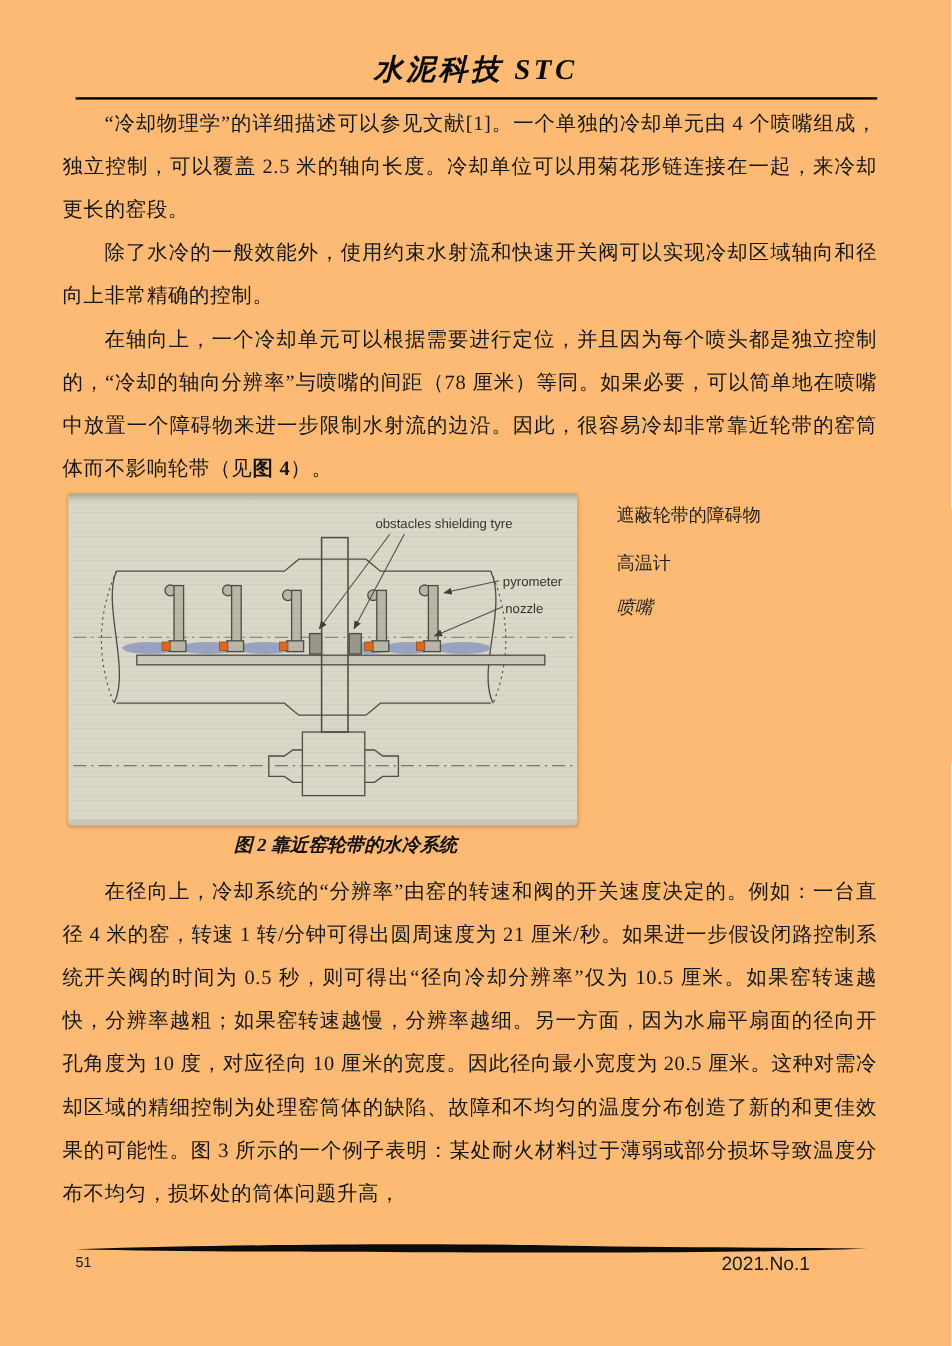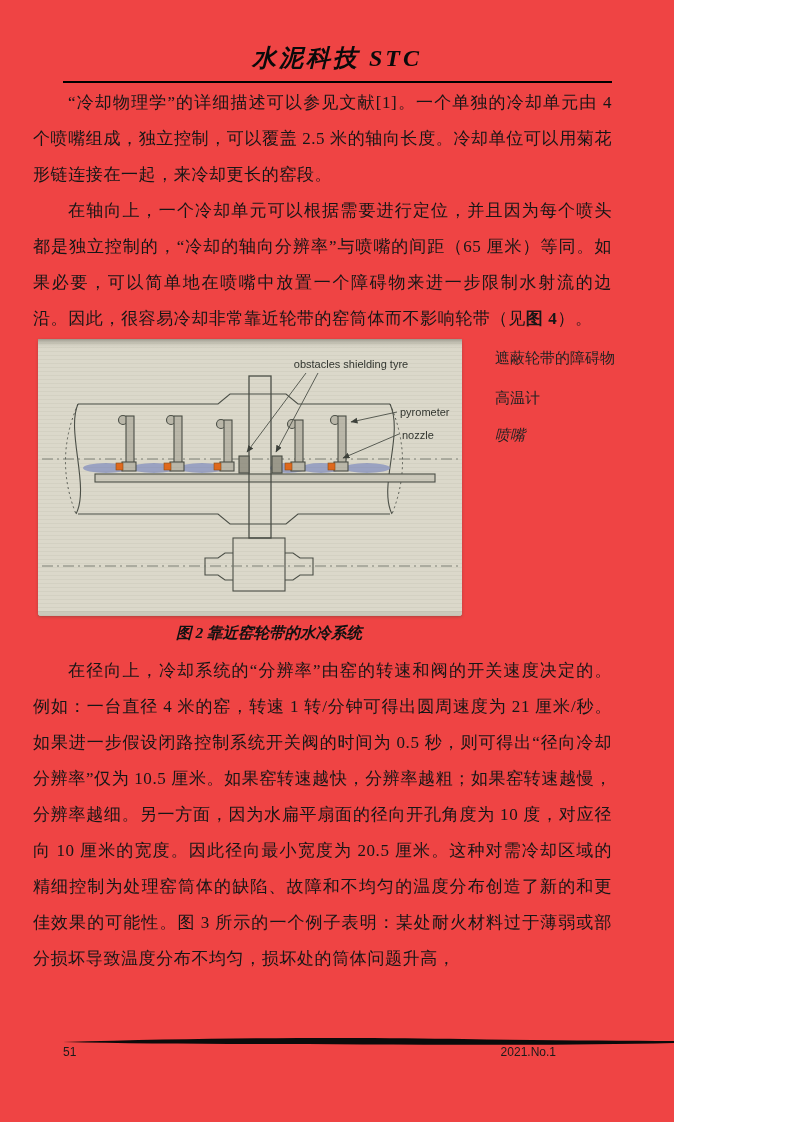--- a/index.html
+++ b/index.html
@@ -1,30 +1,30 @@
 <!DOCTYPE html>
 <html><head>
 <meta charset="utf-8">
 <style>
   html,body { margin:0; padding:0; background:#ffffff; }
   .page {
-    position:relative; width:674px; height:1122px; background:#ef4444;
+    position:relative; width:793px; height:1122px; background:#fdba74;
     font-family:"Liberation Serif","DejaVu Serif",serif; color:#141414;
     overflow:hidden;
   }
   .header-title {
     padding-top:42px; text-align:center;
     font-size:24px; font-weight:bold; font-style:italic;
     letter-spacing:3px; color:#0a0a0a;
   }
   .header-rule {
     margin:7px 62px 0 63px; height:0;
     border-top:2.5px solid #000;
   }
-  .content { margin:0 62px 0 33px; }
+  .content { margin:0 62px 0 52px; }
   .para {
     margin:0; font-size:17px; line-height:36px; letter-spacing:0.6px;
     text-align:justify; text-indent:35px; color:#161616;
   }
   .para:first-of-type { margin-top:2px; }
   .bold-ref { font-weight:bold; }
 
   .figure-row { position:relative; margin:2px 0 0 5px; height:277px; }
   .figure-canvas {
     position:absolute; left:0; top:0; width:424px; height:277px;
@@ -46,38 +46,39 @@
   }
   .para-after-figure { margin-top:10px; }
 
   .footer-line-wrap { position:absolute; left:63px; top:1034px; width:660px; height:12px; }
   .footer-page {
     position:absolute; left:63px; top:1045px; width:660px; text-align:left;
     font-family:"Liberation Sans","DejaVu Sans",sans-serif; font-size:12px; color:#1a1a1a;
   }
   .footer-issue {
     position:absolute; right:118px; top:1045px;
-    font-family:"Liberation Sans","DejaVu Sans",sans-serif; font-size:12px; color:#1a1a1a;
+    font-family:"Liberation Sans","DejaVu Sans",sans-serif; font-size:16px; color:#1a1a1a;
   }
   svg text {
     font-family:"Liberation Sans","DejaVu Sans",sans-serif;
   }
 </style>
 </head>
 <body>
 
 <div class="page">
 
   <div class="header-title">水泥科技 STC</div>
   <div class="header-rule"></div>
 
   <div class="content">
 
     <p class="para">“冷却物理学”的详细描述可以参见文献[1]。一个单独的冷却单元由 4 个喷嘴组成，独立控制，可以覆盖 2.5 米的轴向长度。冷却单位可以用菊花形链连接在一起，来冷却更长的窑段。</p>
-    <p class="para"><span>在轴向上，一个冷却单元可以根据需要进行定位，并且因为每个喷头都是独立控制的，“冷却的轴向分辨率”与喷嘴的间距（65 厘米）等同。如果必要，可以简单地在喷嘴中放置一个障碍物来进一步限制水射流的边沿。因此，很容易冷却非常靠近轮带的窑筒体而不影响轮带（见</span><span class="bold-ref">图 4</span><span>）。</span></p>
+    <p class="para">除了水冷的一般效能外，使用约束水射流和快速开关阀可以实现冷却区域轴向和径向上非常精确的控制。</p>
+    <p class="para"><span>在轴向上，一个冷却单元可以根据需要进行定位，并且因为每个喷头都是独立控制的，“冷却的轴向分辨率”与喷嘴的间距（78 厘米）等同。如果必要，可以简单地在喷嘴中放置一个障碍物来进一步限制水射流的边沿。因此，很容易冷却非常靠近轮带的窑筒体而不影响轮带（见</span><span class="bold-ref">图 4</span><span>）。</span></p>
 
     <div class="figure-row">
       <div class="figure-canvas">
         <svg viewBox="0 0 424 277" width="424" height="277">
           <defs>
             <marker id="arrw" markerWidth="8" markerHeight="7" refX="6.5" refY="3" orient="auto" markerUnits="userSpaceOnUse">
               <path d="M0,0 L7,3 L0,6 Z" fill="#3c403a"></path>
             </marker>
             <linearGradient id="topedge" x1="0" y1="0" x2="0" y2="1">
               <stop offset="0" stop-color="#9e9c90"></stop>

